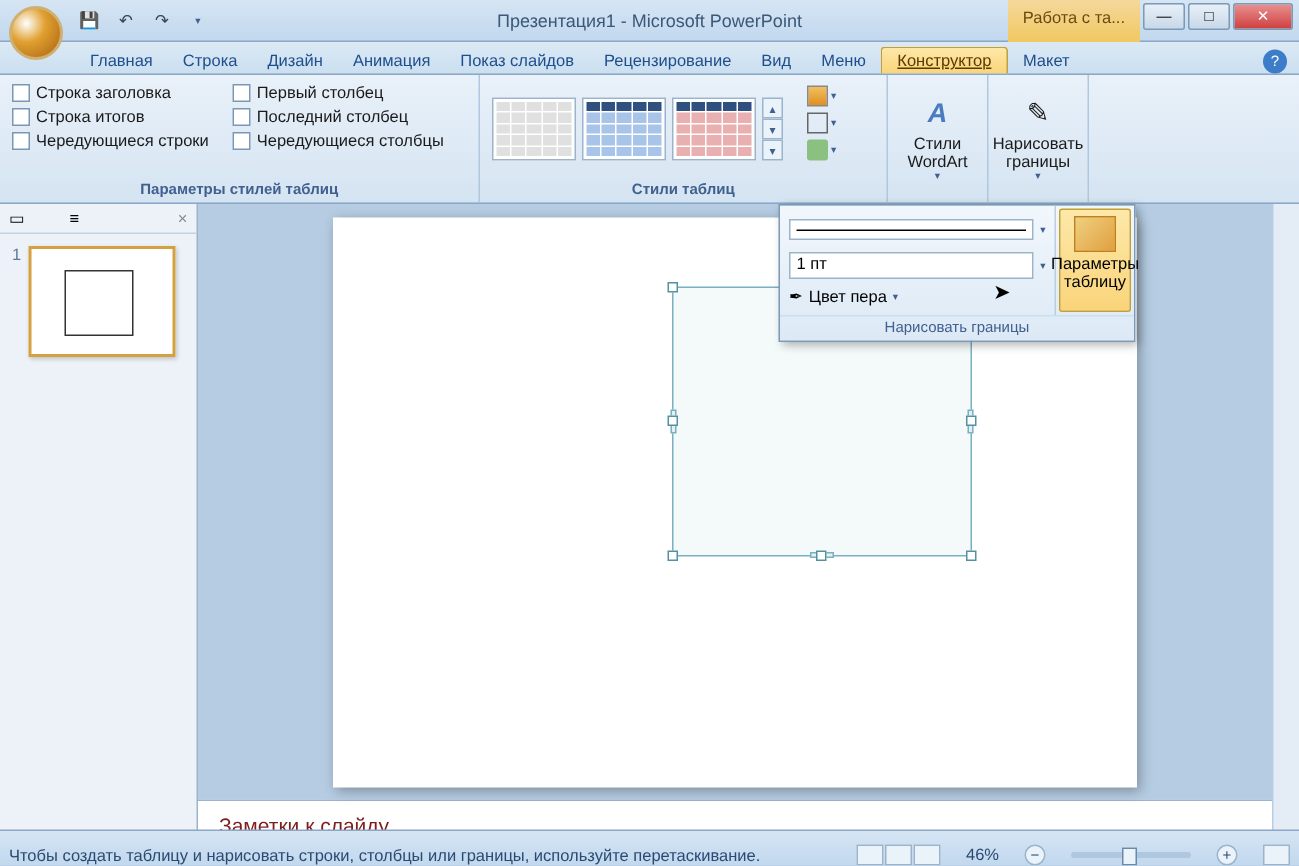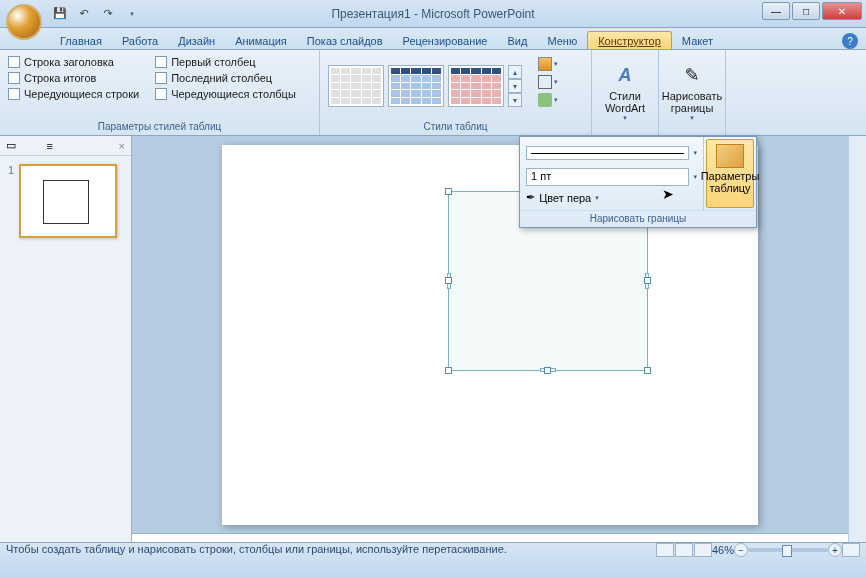--- a/index.html
+++ b/index.html
@@ -19,21 +19,21 @@
 
 .tabs { height: 22px; background: linear-gradient(#dce9f5, #cadff0); display: flex; align-items: flex-end; padding-left: 50px; border-bottom: 1px solid #8ba7c5; }
 .tab { padding: 3px 10px 2px; color: #1e4e8c; cursor: default; }
 .tab.active { background: linear-gradient(#fde8a8, #fad47a); border: 1px solid #c5a030; border-bottom: none; border-radius: 3px 3px 0 0; color: #5a3a00; text-decoration: underline; }
 .help-btn { margin-left: auto; margin-right: 8px; width: 16px; height: 16px; border-radius: 50%; background: #3d7cc9; color: #fff; display: flex; align-items: center; justify-content: center; font-size: 10px; }
 
 
 .ribbon { height: 86px; background: linear-gradient(#e9f1f9, #d5e4f2); border-bottom: 1px solid #8ba7c5; display: flex; }
 .ribbon-group { border-right: 1px solid #b0c8df; display: flex; flex-direction: column; padding: 2px 4px; }
 .ribbon-group-body { flex: 1; display: flex; gap: 8px; }
-.ribbon-group-label { text-align: center; color: #406090; font-size: 10px; padding: 1px 0; }
+.ribbon-group-label { text-align: center; color: #406090; font-size: 10px; padding: 1px 0; font-weight: bold; }
 
 .checkcol { display: flex; flex-direction: column; gap: 4px; padding: 4px 4px 0; }
 .checkrow { display: flex; align-items: center; gap: 4px; color: #1a1a1a; white-space: nowrap; }
 .chk { width: 12px; height: 12px; border: 1px solid #7a97b6; background: #fff; }
 
 .style-gallery { display: flex; gap: 4px; align-items: center; padding: 4px; }
 .style-thumb { width: 56px; height: 42px; border: 1px solid #9bb4cc; background: #fff; display: grid; grid-template-columns: repeat(5, 1fr); grid-template-rows: repeat(5, 1fr); gap: 1px; padding: 2px; }
 .style-thumb div { background: #e0e0e0; }
 .style-thumb.blue div { background: #a8c4e8; }
 .style-thumb.red div { background: #e8b0b0; }
@@ -84,52 +84,53 @@
 .handle.ml { top: 50%; left: -4px; margin-top: -4px; } .handle.mr { top: 50%; right: -4px; margin-top: -4px; }
 .handle.bl { bottom: -4px; left: -4px; } .handle.bm { bottom: -4px; left: 50%; margin-left: -4px; } .handle.br { bottom: -4px; right: -4px; }
 .edge-handle { position: absolute; width: 16px; height: 4px; background: #e0f0f4; border: 1px solid #7ab0c0; }
 .edge-handle.t { top: -2px; left: 50%; margin-left: -8px; } .edge-handle.b { bottom: -2px; left: 50%; margin-left: -8px; }
 .edge-handle.l { left: -2px; top: 50%; margin-top: -8px; width: 4px; height: 16px; } .edge-handle.r { right: -2px; top: 50%; margin-top: -8px; width: 4px; height: 16px; }
 
 .notes { height: 24px; background: #fff; border-top: 1px solid #9bb4cc; padding: 8px 14px; color: #7f1d1d; font-size: 14px; }
 .vscroll { width: 18px; background: #e4ecf5; border-left: 1px solid #b8cee2; }
 
 
-.statusbar { position: absolute; bottom: 0; left: 0; right: 0; height: 35px; background: linear-gradient(#d6e5f4, #c1d8ee); border-top: 1px solid #8ba7c5; display: flex; align-items: flex-start; padding: 0 6px; color: #2a4a72; font-size: 10px; }
-.status-right { margin-left: auto; display: flex; align-items: center; gap: 0; }
+.statusbar { position: absolute; bottom: 0; left: 0; right: 0; height: 24px; background: linear-gradient(#d6e5f4, #c1d8ee); border-top: 1px solid #8ba7c5; display: flex; align-items: flex-end; padding: 0 6px; color: #2a4a72; font-size: 10px; }
+.status-right { margin-left: auto; display: flex; align-items: center; gap: 17px; }
 .view-btns { display: flex; gap: 1px; }
 .view-btn { width: 18px; height: 14px; border: 1px solid #9bb4cc; background: #eaf2fa; }
 .zoom-slider { width: 80px; height: 4px; background: #b0c8df; border-radius: 2px; position: relative; }
 .zoom-slider::after { content: ""; position: absolute; left: 34px; top: -3px; width: 8px; height: 10px; background: #eaf2fa; border: 1px solid #6a8aac; }
 .zb { width: 14px; height: 14px; border: 1px solid #9bb4cc; background: #eaf2fa; border-radius: 50%; display: flex; align-items: center; justify-content: center; font-size: 10px; }
 </style>
 </head>
 <body>
 
 <div class="titlebar">
   <div class="office-btn"></div>
   <div class="qat">
     <div class="qat-btn">💾</div>
     <div class="qat-btn">↶</div>
     <div class="qat-btn">↷</div>
     <div class="qat-btn">
         <span class="dd-arrow">▾</span>
       </div>
   </div>
   <div class="title-text">Презентация1 - Microsoft PowerPoint</div>
+  <div class="context-tab">Работа с та...</div>
   <div class="win-controls">
     <div class="win-btn">—</div>
     <div class="win-btn">□</div>
     <div class="win-btn close">✕</div>
   </div>
 </div>
 
 <div class="tabs">
   <div class="tab">Главная</div>
-  <div class="tab">Работа</div>
+  <div class="tab">Строка</div>
   <div class="tab">Дизайн</div>
   <div class="tab">Анимация</div>
   <div class="tab">Показ слайдов</div>
   <div class="tab">Рецензирование</div>
   <div class="tab">Вид</div>
   <div class="tab">Меню</div>
   <div class="tab active">Конструктор</div>
   <div class="tab">Макет</div>
   <div class="help-btn">?</div>
 </div>

